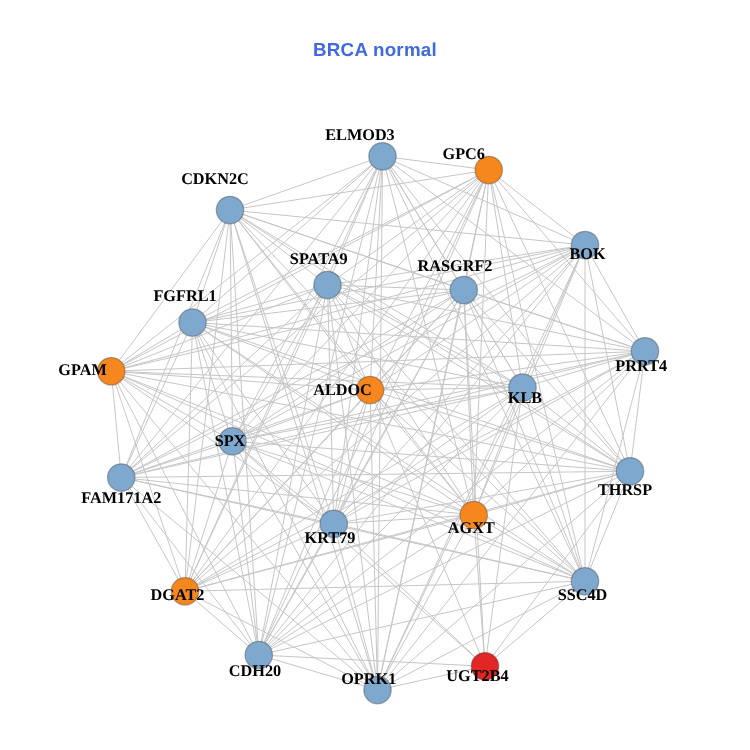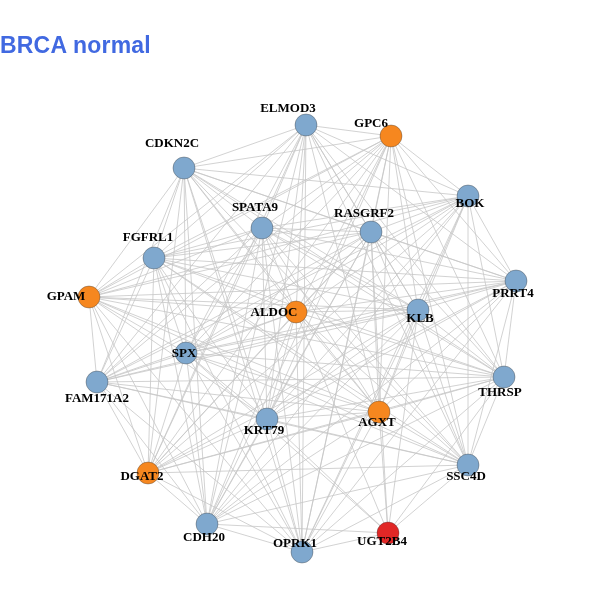--- a/index.html
+++ b/index.html
@@ -1,19 +1,19 @@
 <!DOCTYPE html>
 <html><head>
 <meta charset="utf-8">
 <style>
   html,body{margin:0;padding:0;background:#ffffff;}
   #stage{position:relative;width:600px;height:600px;background:#ffffff;overflow:hidden;
          font-family:"Liberation Sans",sans-serif;}
-  #chart-title{position:absolute;top:32px;left:0;width:100%;
-               font-size:23px;font-weight:bold;letter-spacing:.2px;}
+  #chart-title{position:absolute;top:32px;left:0;width:100%;text-align:center;
+               font-size:15px;font-weight:bold;letter-spacing:.2px;}
   svg{position:absolute;top:0;left:0;}
   .net-label{font-family:"Liberation Serif",serif;font-size:13px;font-weight:bold;fill:#000000;
              text-anchor:middle;}
 </style>
 </head>
 <body>
 
 <div id="stage">
   <div id="chart-title" style="color: rgb(65, 105, 225);">BRCA normal</div>
   <svg id="network-svg" width="600" height="600" viewBox="0 0 600 600">

